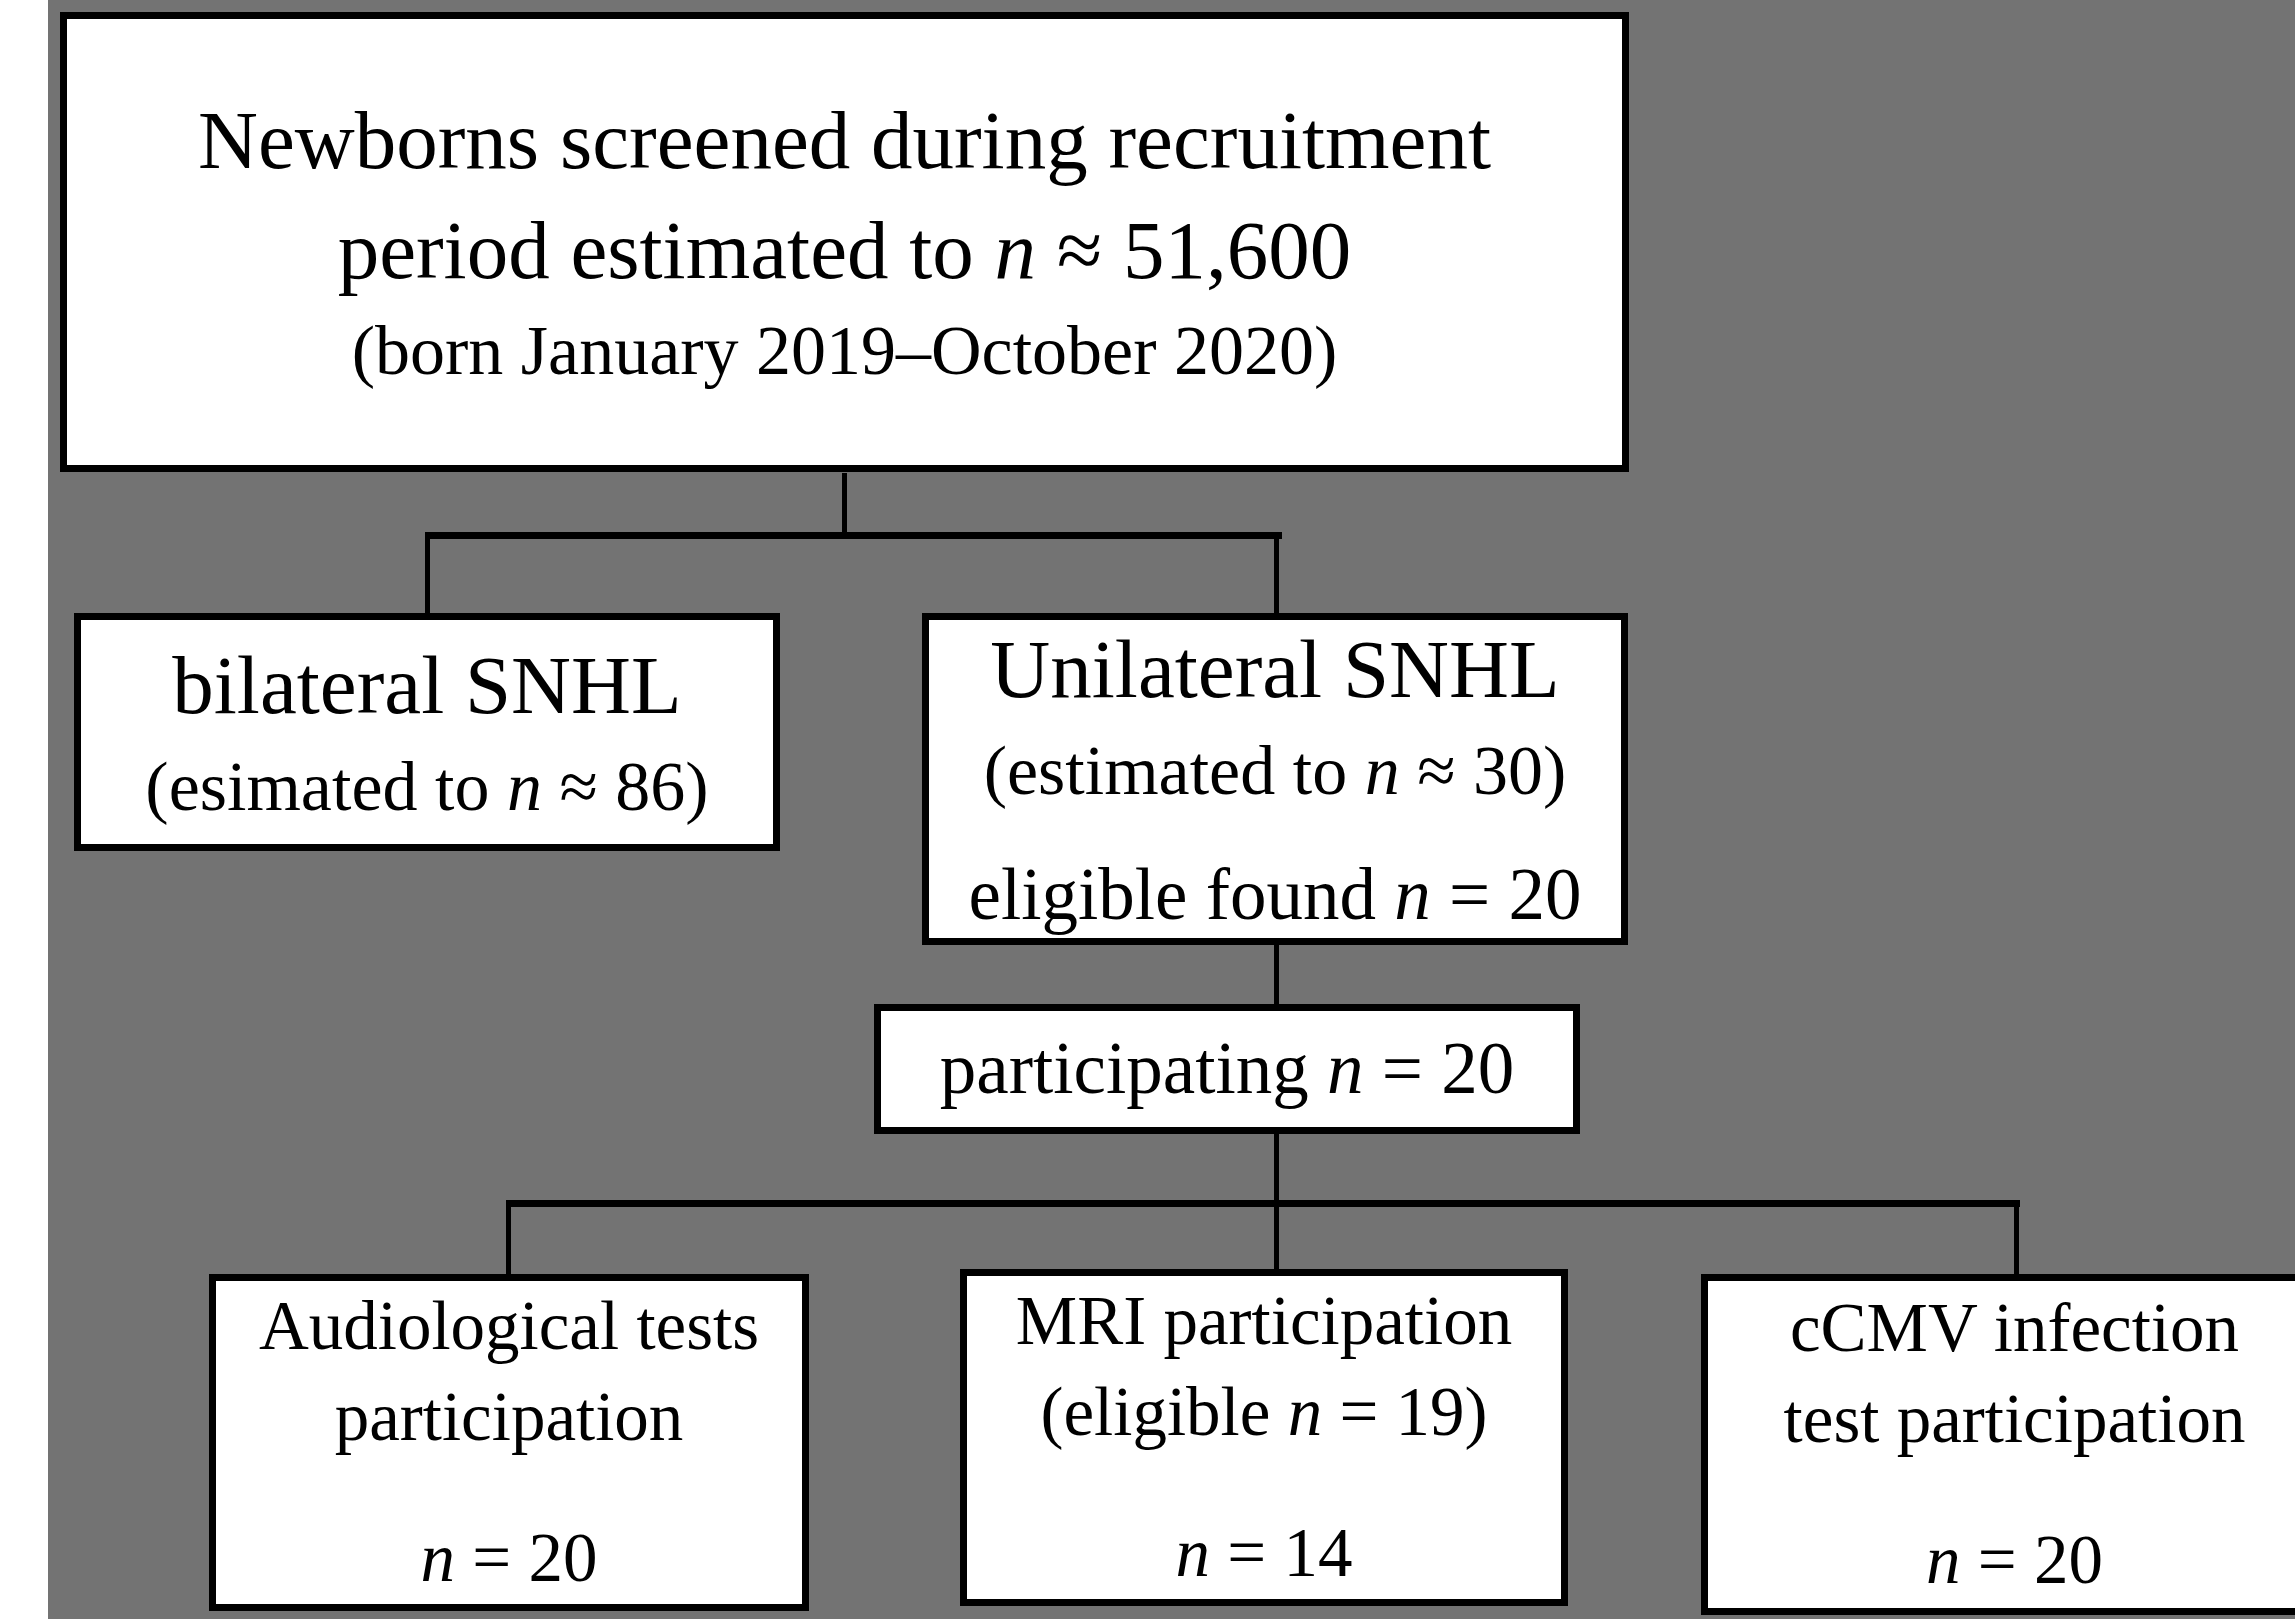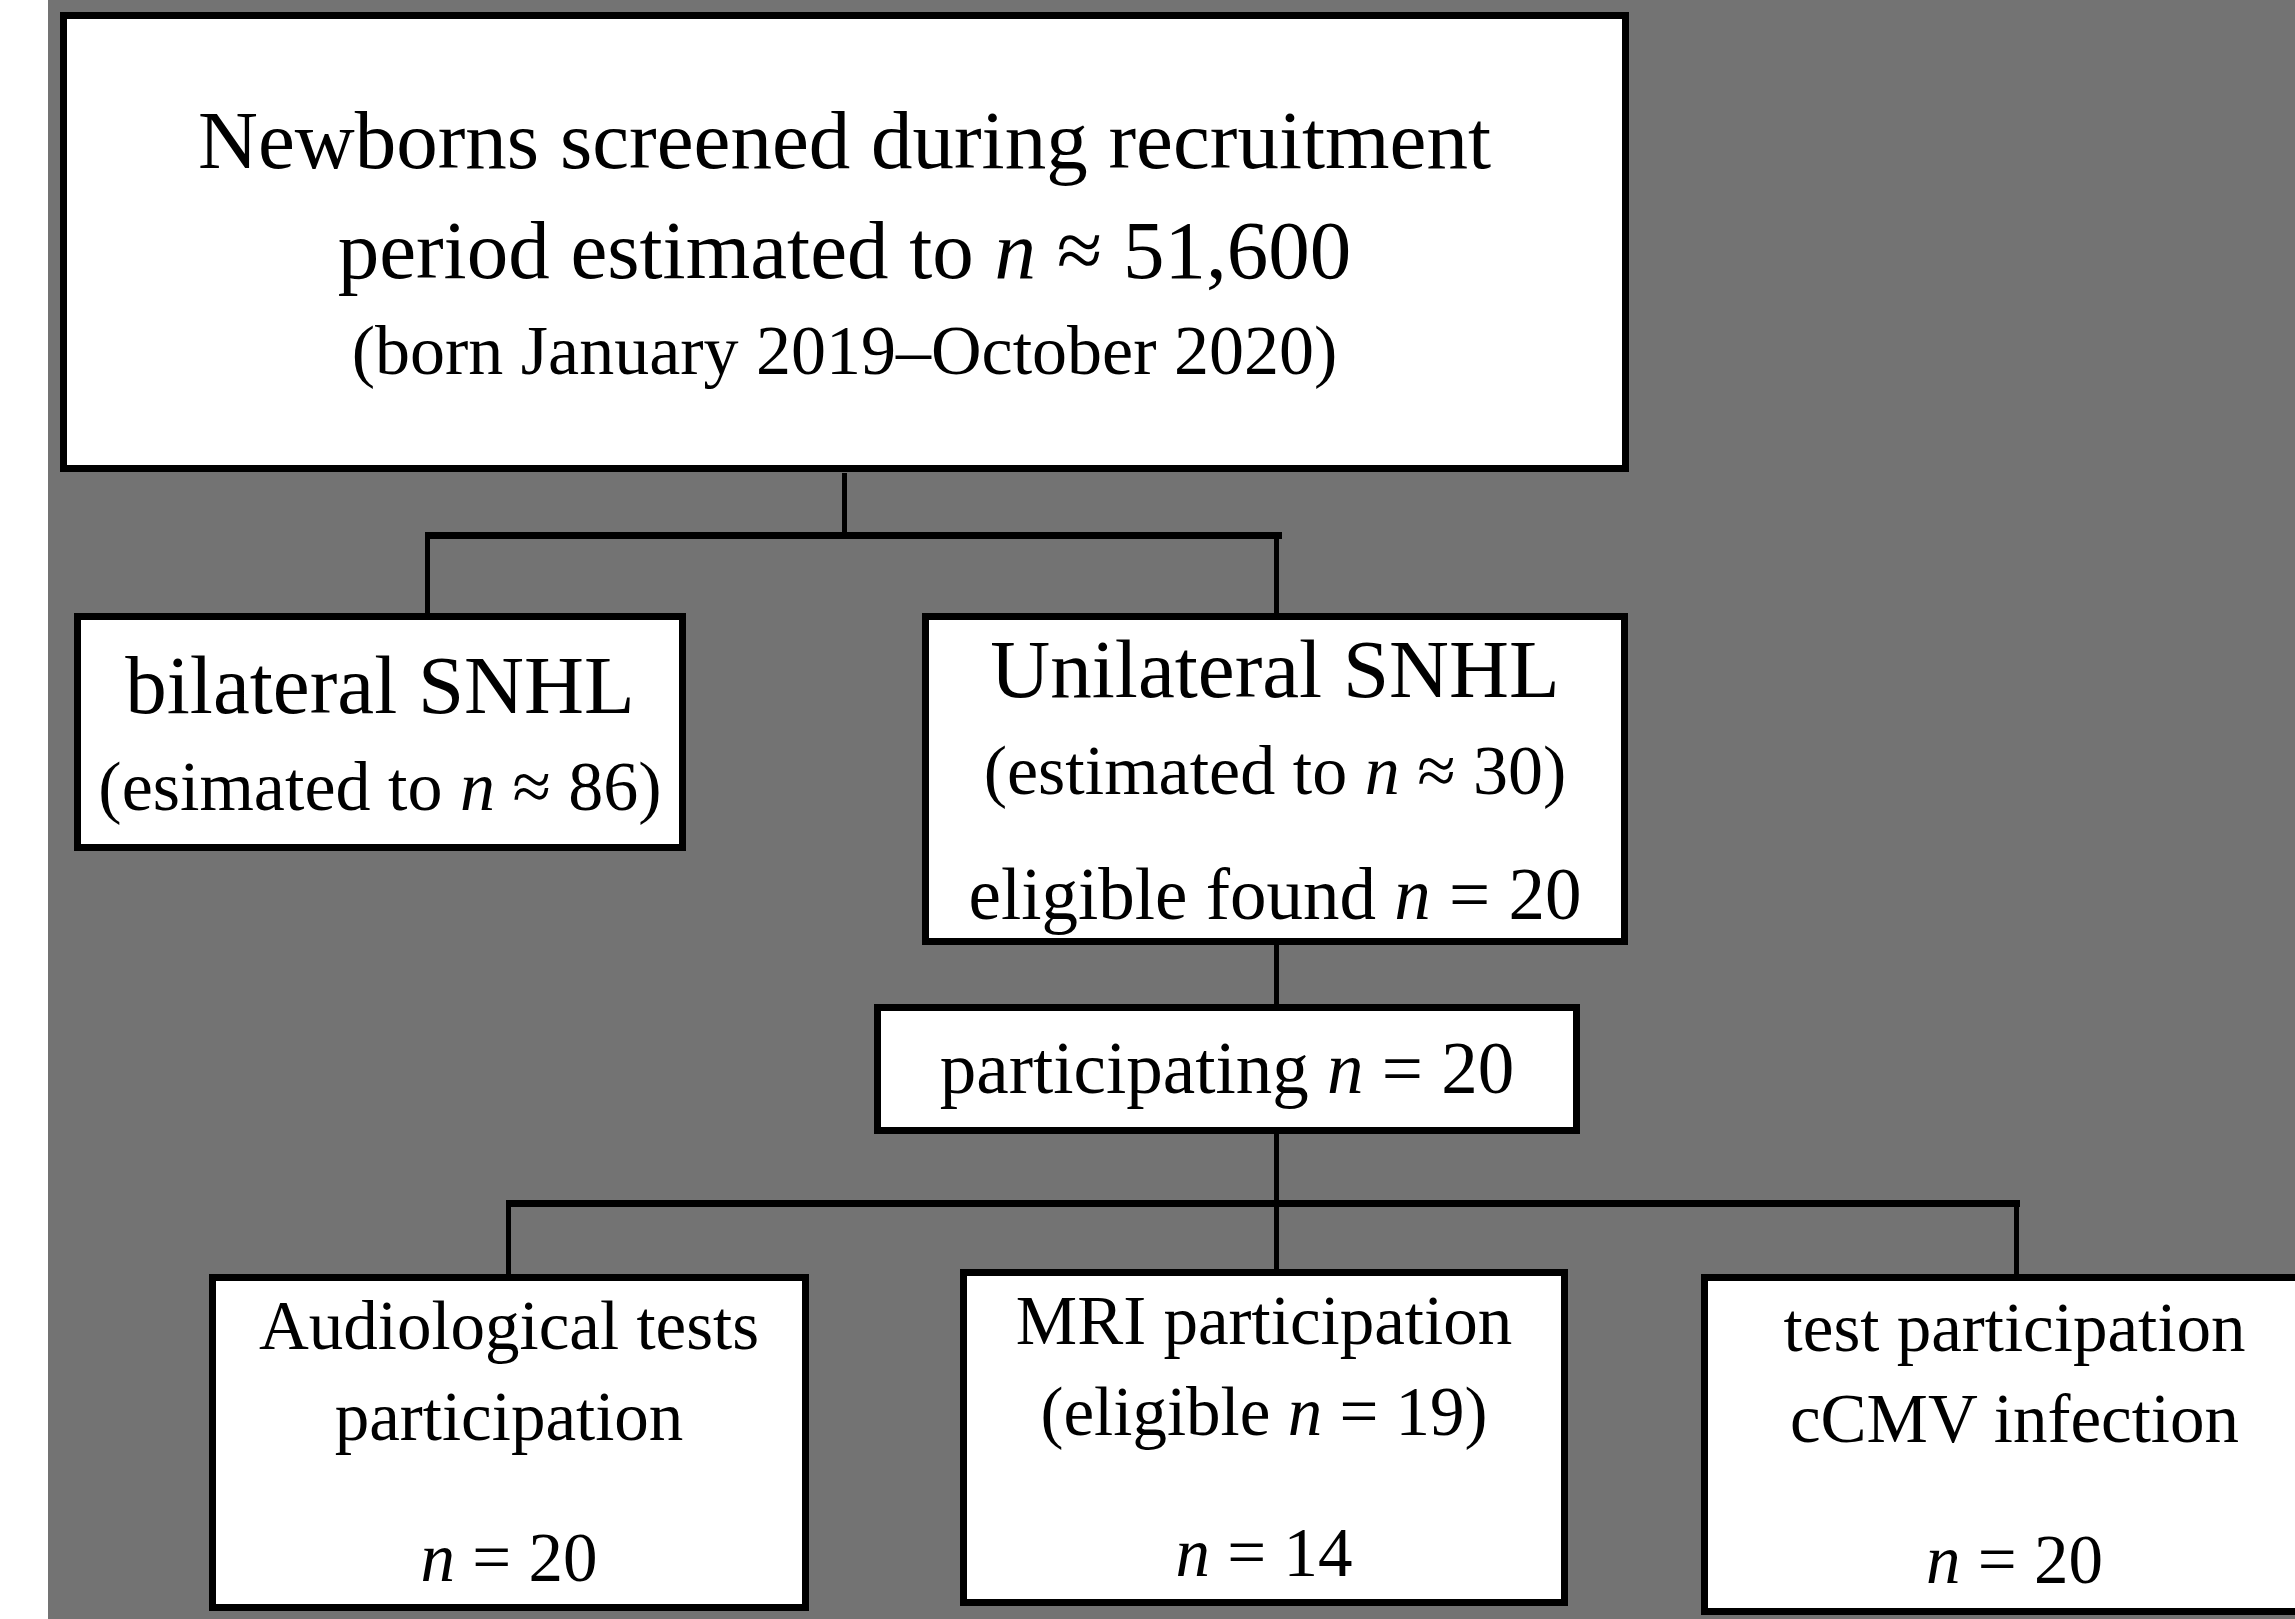--- a/index.html
+++ b/index.html
@@ -45,21 +45,21 @@
     <div class="ln fs-title">Newborns screened during recruitment</div>
     <div class="ln fs-title"><span>period estimated to </span><i>n</i><span> ≈ 51,600</span></div>
     <div class="ln fs-sub">(born January 2019–October 2020)</div>
   </div>
 
   <div class="conn" style="left:794px; top:473px; width:5.2px; height:66px;"></div>
   <div class="conn" style="left:377px; top:532px; width:857px; height:7px;"></div>
   <div class="conn" style="left:377px; top:532px; width:5.2px; height:85px;"></div>
   <div class="conn" style="left:1226px; top:532px; width:5.2px; height:85px;"></div>
 
-  <div class="box" style="left:26px; top:613px; width:612px; height:238px;">
+  <div class="box" style="left:26px; top:613px; width:706px; height:238px;">
     <div class="ln fs-title">bilateral SNHL</div>
     <div class="ln fs-sub"><span>(esimated to </span><i>n</i><span> ≈ 86)</span></div>
   </div>
 
   <div class="box" style="left:874px; top:613px; width:706px; height:332px;">
     <div class="ln fs-title">Unilateral SNHL</div>
     <div class="ln fs-sub"><span>(estimated to </span><i>n</i><span> ≈ 30)</span></div>
     <div class="ln fs-mid gap-md"><span>eligible found </span><i>n</i><span> = 20</span></div>
   </div>
 
@@ -81,19 +81,19 @@
     <div class="ln fs-bottom gap-lg"><i>n</i><span> = 20</span></div>
   </div>
 
   <div class="box" style="left:912px; top:1269px; width:608px; height:337px;">
     <div class="ln fs-bottom">MRI participation</div>
     <div class="ln fs-bottom"><span>(eligible </span><i>n</i><span> = 19)</span></div>
     <div class="ln fs-bottom gap-lg"><i>n</i><span> = 14</span></div>
   </div>
 
   <div class="box" style="left:1653px; top:1274px; width:627px; height:341px;">
+    <div class="ln fs-bottom">cCMV infection</div>
     <div class="ln fs-bottom">test participation</div>
-    <div class="ln fs-bottom">cCMV infection</div>
     <div class="ln fs-bottom gap-lg"><i>n</i><span> = 20</span></div>
   </div>
 
 </div>
 
 
 </body></html>

